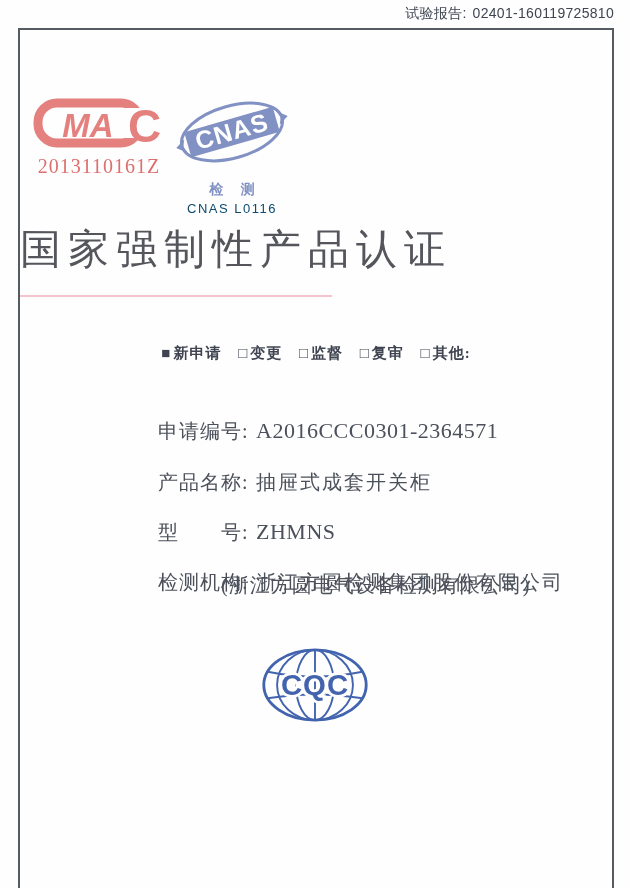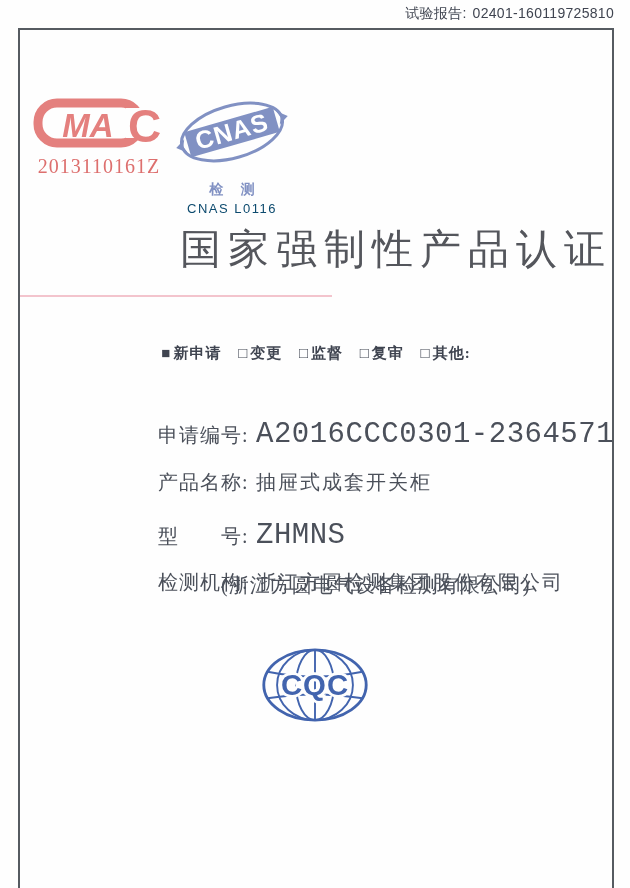--- a/index.html
+++ b/index.html
@@ -23,21 +23,21 @@
     margin-top:3px;font-size:20px;color:#dd6f6e;letter-spacing:1px;
     font-family:"Liberation Serif","DejaVu Serif",serif;
   }
   .cnas{position:absolute;left:156px;top:58px;width:112px;text-align:center;}
   .cnas-caption{font-size:14px;color:#8191c3;letter-spacing:7px;font-weight:bold;margin-top:1px;text-indent:7px;}
   .cnas-no{font-size:13px;color:#0c4a6e;letter-spacing:1.5px;margin-top:2px;
     font-family:"Liberation Sans","DejaVu Sans",sans-serif;}
   .cqc{position:absolute;left:240px;top:616px;width:110px;}
   
   .title1{
-    position:absolute;top:192px;left:0;width:100%;text-align:right;
+    position:absolute;top:192px;left:0;width:100%;text-align:left;
     font-size:41px;letter-spacing:7px;color:#54565c;font-weight:500;
   }
   .title2{
     position:absolute;top:262px;left:0;width:100%;text-align:center;
     font-size:41px;letter-spacing:6px;color:#54565c;font-weight:500;
   }
   .pink-line{
     position:absolute;top:265px;left:0;width:312px;height:2px;
     background:rgba(233,148,164,.55);
   }
@@ -46,21 +46,21 @@
     position:absolute;top:314px;left:0;width:100%;text-align:center;
     font-size:15px;font-weight:bold;color:#3f4450;letter-spacing:1px;
   }
   .apptype .opt{margin:0 6px;white-space:nowrap;}
   .apptype .mark{margin-right:2px;}
   
   .row{position:absolute;left:108px;font-size:20px;color:#4b505a;white-space:pre;}
   .row .flabel{display:inline-block;width:98px;letter-spacing:1px;}
   .row .fvalue{letter-spacing:2px;}
   .row .fvalue.latin{
-    font-family:Liberation Mono, monospace;font-size:29px;letter-spacing:.5px;
+    font-family:Liberation Serif, serif;font-size:22px;letter-spacing:.5px;
   }
   .row1{top:365px;} .row2{top:416px;} .row3{top:466px;} .row4{top:516px;}
   .org2{position:absolute;left:201px;top:542px;font-size:20px;color:#4b505a;letter-spacing:1px;}
 </style>
 </head>
 <body>
 
 <div class="page">
 
   <div class="report-no">

